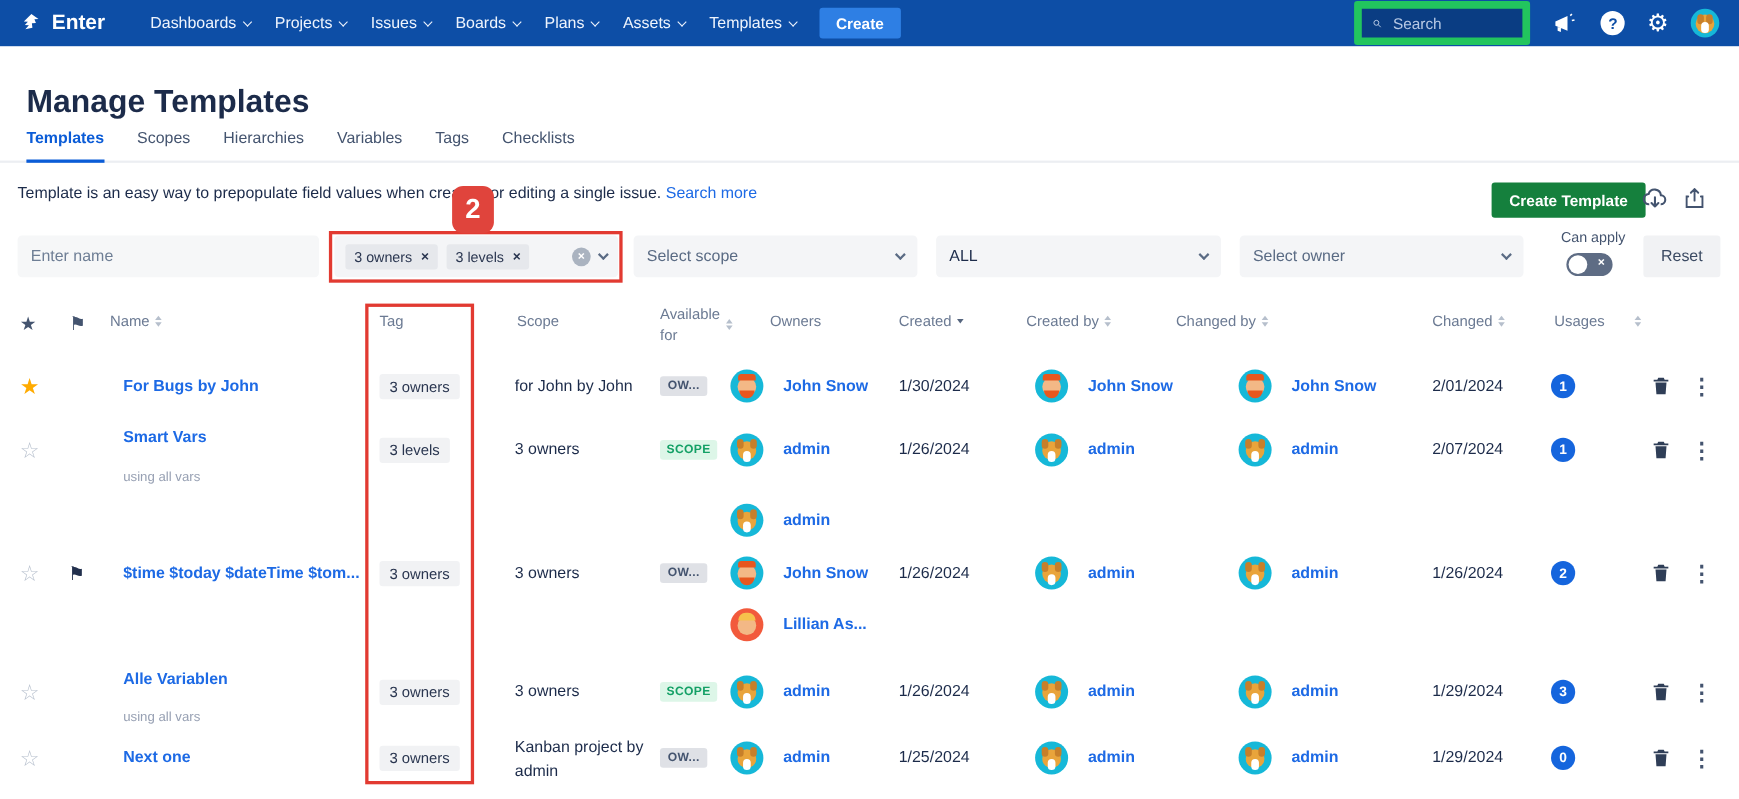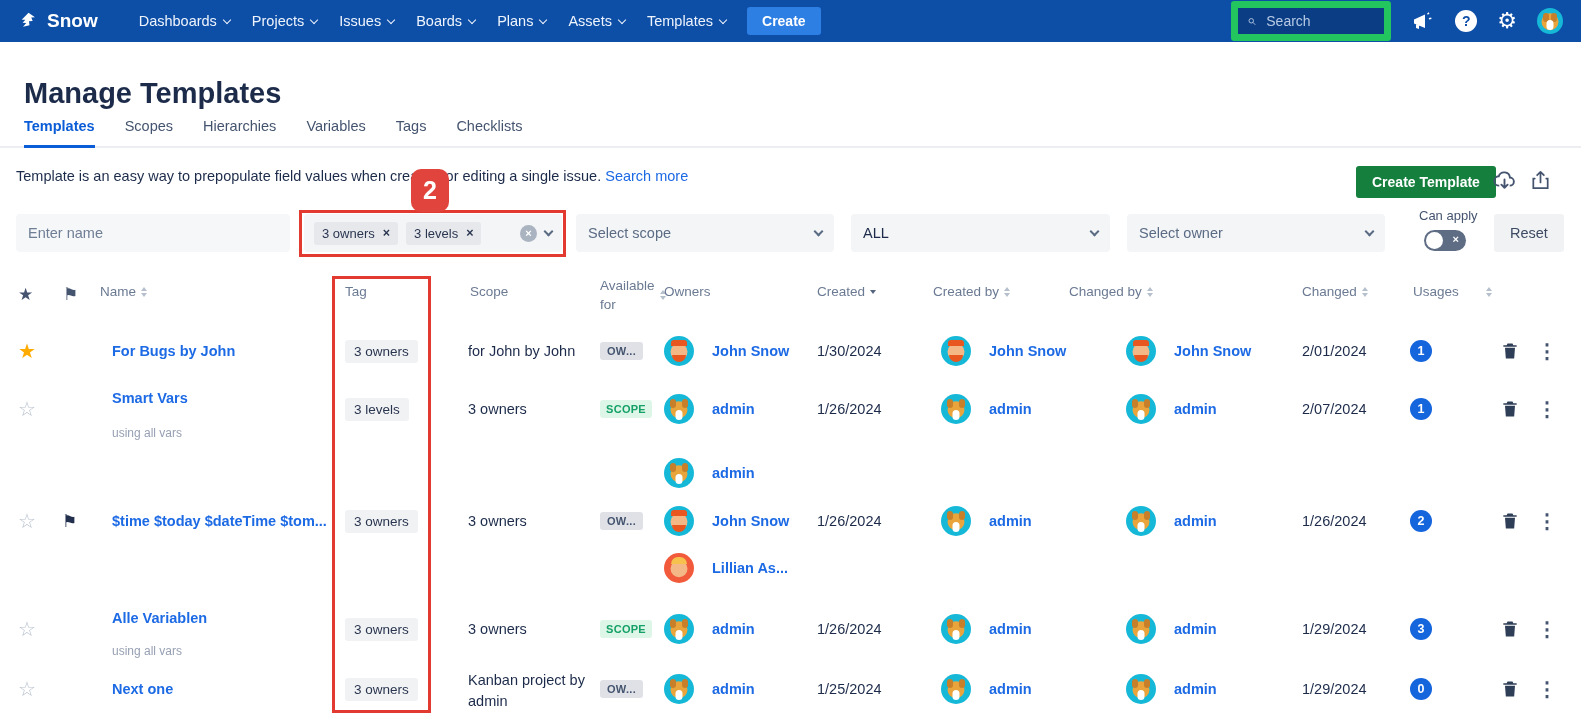--- a/index.html
+++ b/index.html
@@ -101,21 +101,21 @@
 </head>
 <body>
 
 <div class="app">
 
   <header class="nav">
     <div class="logo">
       <svg width="22" height="22" viewBox="0 0 24 24">
           <path fill="#fff" d="M11.5 3 4 10.5l4 .2-3 3.3 4 .2-3.5 4 7-1.5-.5-4.5 4-.2-1.5-3.8 4-.2L11.5 3z"></path>
         </svg>
-      <span>Snow</span>
+      <span>Enter</span>
     </div>
     <div class="nav-item">
         <span>Dashboards</span>
         <span class="chev"></span>
       </div>
     <div class="nav-item">
         <span>Projects</span>
         <span class="chev"></span>
       </div>
     <div class="nav-item">
@@ -254,21 +254,21 @@
     <div class="th" style="left:470px;">
         <span>Scope</span>
       </div>
     <div class="th" style="left:600px; width:62px; top:6px; white-space:normal; line-height:19px;">
         <span>Available for</span>
         <span class="sort">
           <span class="tri-up"></span>
           <span class="tri-down"></span>
         </span>
       </div>
-    <div class="th" style="left:664px;">
+    <div class="th" style="left:700px;">
         <span>Owners</span>
       </div>
     <div class="th" style="left:817px;">
         <span>Created</span>
         <span class="tri-down active"></span>
       </div>
     <div class="th" style="left:933px;">
         <span>Created by</span>
         <span class="sort">
           <span class="tri-up"></span>

